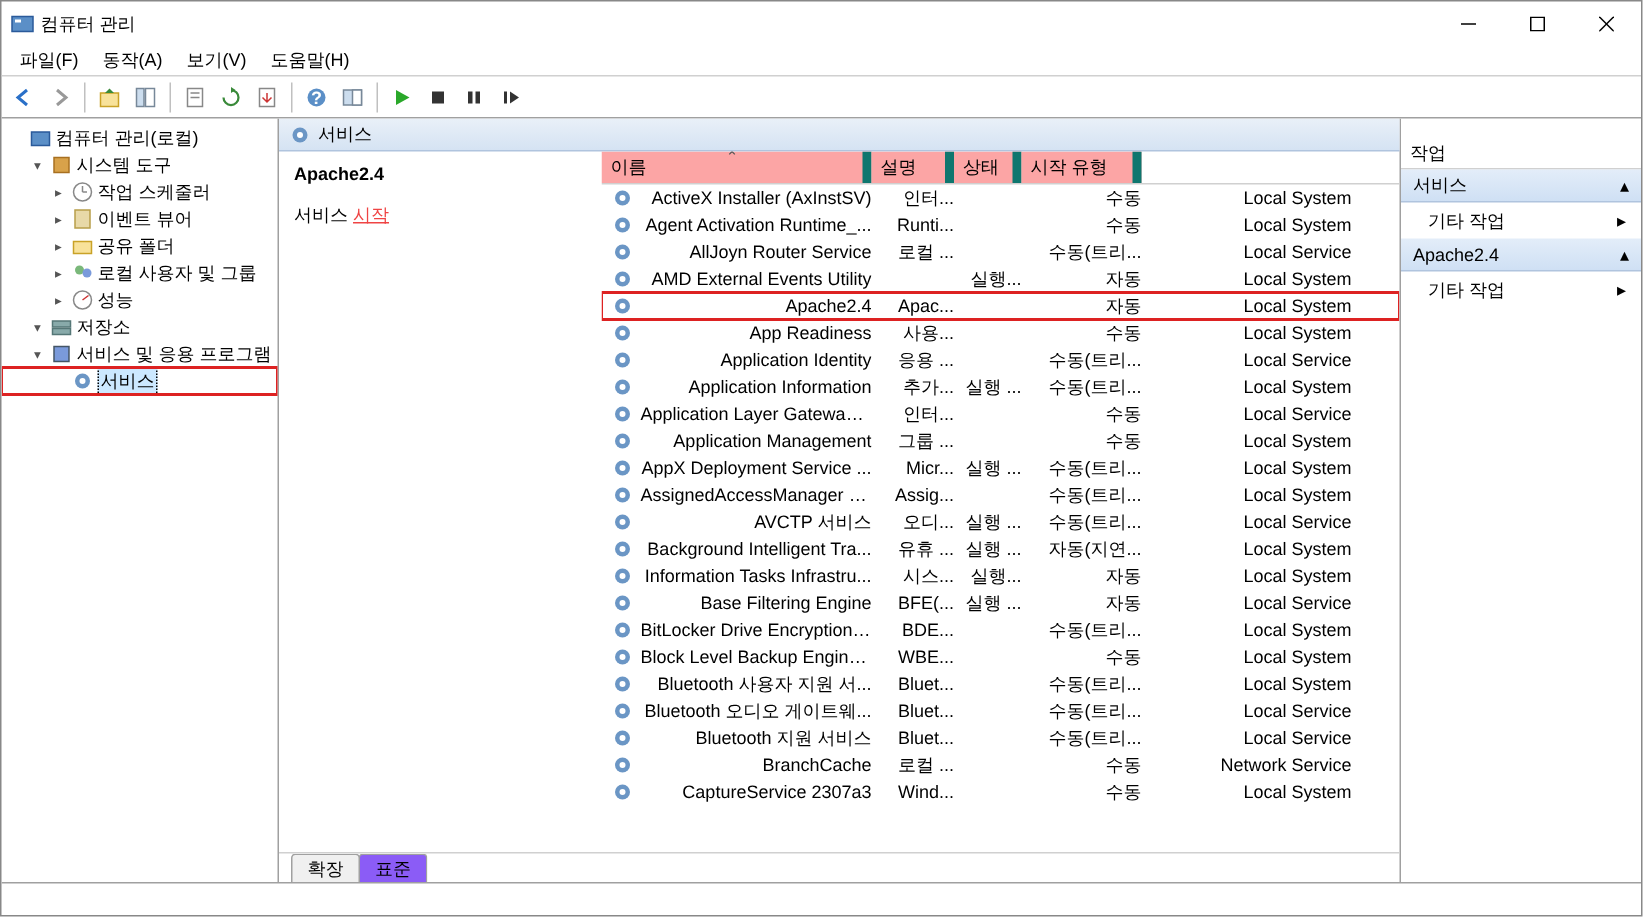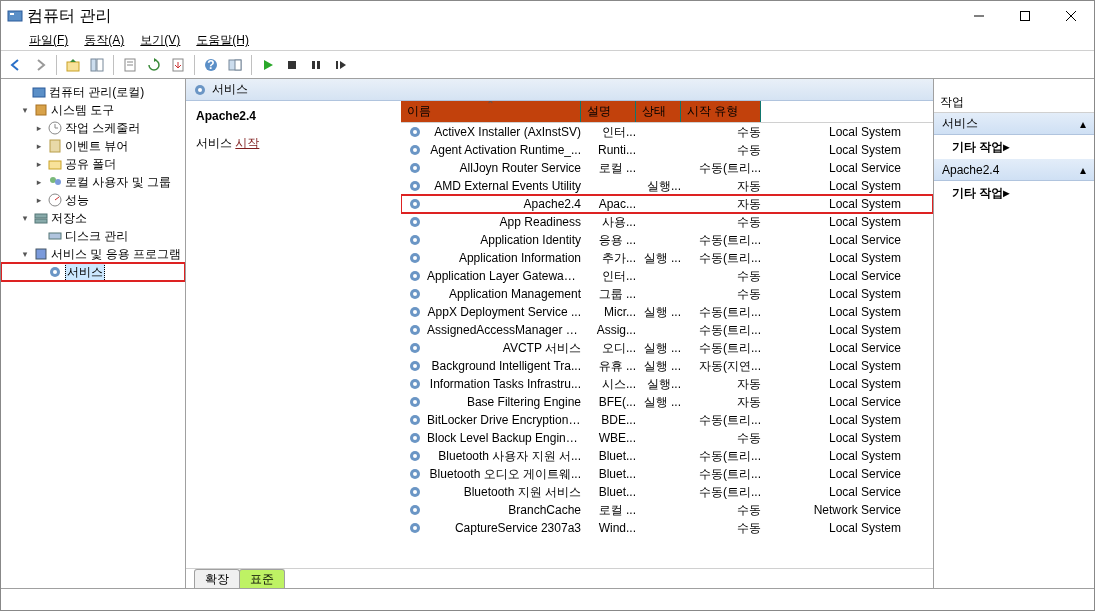--- a/index.html
+++ b/index.html
@@ -1,74 +1,74 @@
 <!DOCTYPE html>
 <html><head>
 <meta charset="utf-8">
 <style>
 * { margin:0; padding:0; box-sizing:border-box; font-family:"Segoe UI","Malgun Gothic",sans-serif; font-size:12px; }
 body { background:#fff; width:1095px; height:611px; overflow:hidden; border:1px solid #888; display:flex; flex-direction:column; }
 
 
 .titlebar { height:30px; display:flex; align-items:center; padding-left:6px; }
 .titlebar .icon { width:16px; height:16px; margin-right:4px; }
-.titlebar .title { flex:1; font-size:16px; }
+.titlebar .title { flex:1; font-size:12px; }
 .winbtn { width:46px; height:30px; display:flex; align-items:center; justify-content:center; }
 
 
-.menubar { height:20px; display:flex; align-items:center; padding-left:22px; gap:4px; border-bottom:1px solid #d0d0d0;text-decoration:underline; }
+.menubar { height:20px; display:flex; align-items:center; padding-left:6px; gap:4px; border-bottom:1px solid #d0d0d0; }
 .menubar span { padding:0 6px; }
 
 
 .toolbar { height:28px; display:flex; align-items:center; padding-left:4px; border-bottom:1px solid #a0a0a0; gap:2px; }
 .tbtn { width:22px; height:22px; display:flex; align-items:center; justify-content:center; border:1px solid transparent; }
 .tsep { width:1px; height:20px; background:#c0c0c0; margin:0 3px; }
 
 
 .main { flex:1; display:flex; overflow:hidden; }
 
 
 .tree { width:185px; border-right:1px solid #a0a0a0; padding:4px 0; overflow:auto; }
 .tree-node { display:flex; align-items:center; height:18px; white-space:nowrap; padding-right:4px; cursor:default; }
 .tree-node .exp { width:16px; text-align:center; color:#555; font-size:9px; }
 .tree-node .ticon { width:16px; height:16px; margin-right:2px; }
 .tree-node.sel .label { background:#cce8ff; border:1px dotted #000; padding:0 1px; }
-.d0{padding-left:14px}.d1{padding-left:16px}.d2{padding-left:30px}
+.d0{padding-left:2px}.d1{padding-left:16px}.d2{padding-left:30px}
 
 
 .center { flex:1; display:flex; flex-direction:column; border-right:1px solid #a0a0a0; position:relative; }
 .svc-header { height:22px; background:linear-gradient(#e9f0f8,#d5e3f3); display:flex; align-items:center; padding-left:6px; gap:4px; border-bottom:1px solid #b0c4de; }
 .svc-body { flex:1; display:flex; overflow:hidden; }
 .svc-left { width:215px; padding:8px 10px; }
 .svc-left .name { font-weight:bold; margin-bottom:12px; }
-.svc-left .link { color:#7f1d1d; text-decoration:underline; cursor:pointer; }
+.svc-left .link { color:#ef4444; text-decoration:underline; cursor:pointer; }
 .svc-left .desc-lbl { margin-top:26px; }
 
 .svc-list { flex:1; display:flex; flex-direction:column; overflow:hidden; }
 .cols { height:22px; display:flex; border-bottom:1px solid #d0d0d0; }
-.col { display:flex; align-items:center; padding-left:6px; border-right:1px solid #0f766e; background:#c2410c; position:relative; }
+.col { display:flex; align-items:center; padding-left:6px; border-right:6px solid #0f766e; background:#fca5a5; position:relative; }
 .col.sort::after { content:'⌃'; position:absolute; left:50%; top:-2px; transform:translateX(-50%); font-size:10px; color:#555; }
 .c-name{width:180px}.c-desc{width:55px}.c-status{width:45px}.c-start{width:80px}.c-logon{width:140px}
 
 .rows { flex:1; overflow:auto;text-align:right; }
 .row { height:18px; display:flex; align-items:center; }
 .row .ricon { width:16px; height:16px; margin:0 2px 0 6px; flex-shrink:0; }
 .row .rc { overflow:hidden; text-overflow:ellipsis; white-space:nowrap; padding-left:2px; }
 .row .rc.c-name{width:156px}
 .row.hl { outline:2px solid #d22; outline-offset:-1px; }
 
 .tabs { height:20px; display:flex; align-items:flex-start; padding-left:8px; border-top:1px solid #d0d0d0; }
 .tab { padding:1px 10px; border:1px solid #a0a0a0; border-bottom:none; background:#f0f0f0; margin-right:-1px; border-radius:3px 3px 0 0; }
-.tab.active { background:#bef264; }
+.tab.active { background:#8b5cf6; }
 
 
 .actions { width:160px; display:flex; flex-direction:column;margin-top:12px; }
 .act-hdr { height:22px; background:#fff; border-bottom:1px solid #d0d0d0; padding:3px 6px; font-weight:normal; }
 .act-sec { height:22px; background:linear-gradient(#e3edf9,#cfe0f4); border-bottom:1px solid #b0c4de; display:flex; align-items:center; justify-content:space-between; padding:0 8px; }
-.act-item { height:24px; display:flex; align-items:center; justify-content:flex-start; padding:0 10px 0 18px;font-weight:bold; }
+.act-item { height:24px; display:flex; align-items:center; justify-content:space-between; padding:0 10px 0 18px; }
 
 
 .status { height:22px; border-top:1px solid #a0a0a0; }
 
 
 .ico-gear { fill:#6b96c5; }
 </style>
 </head>
 <body>
 
@@ -242,27 +242,20 @@
         <span class="label">성능</span>
       </div>
     <div class="tree-node d1">
         <span class="exp">▾</span>
         <svg class="ticon" viewBox="0 0 16 16">
           <rect x="2" y="4" width="12" height="4" fill="#8aa" stroke="#577"></rect>
           <rect x="2" y="9" width="12" height="4" fill="#8aa" stroke="#577"></rect>
         </svg>
         <span class="label">저장소</span>
       </div>
-    <div class="tree-node d2">
-        <span class="exp"></span>
-        <svg class="ticon" viewBox="0 0 16 16">
-          <rect x="2" y="5" width="12" height="6" fill="#b0c4de" stroke="#577"></rect>
-        </svg>
-        <span class="label">디스크 관리</span>
-      </div>
     <div class="tree-node d1">
         <span class="exp">▾</span>
         <svg class="ticon" viewBox="0 0 16 16">
           <rect x="3" y="3" width="10" height="10" fill="#7a9adb" stroke="#456"></rect>
         </svg>
         <span class="label">서비스 및 응용 프로그램</span>
       </div>
     <div class="tree-node d2 sel" style="outline:2px solid #d22;outline-offset:-1px">
         <span class="exp"></span>
         <svg class="ticon" viewBox="0 0 16 16">

